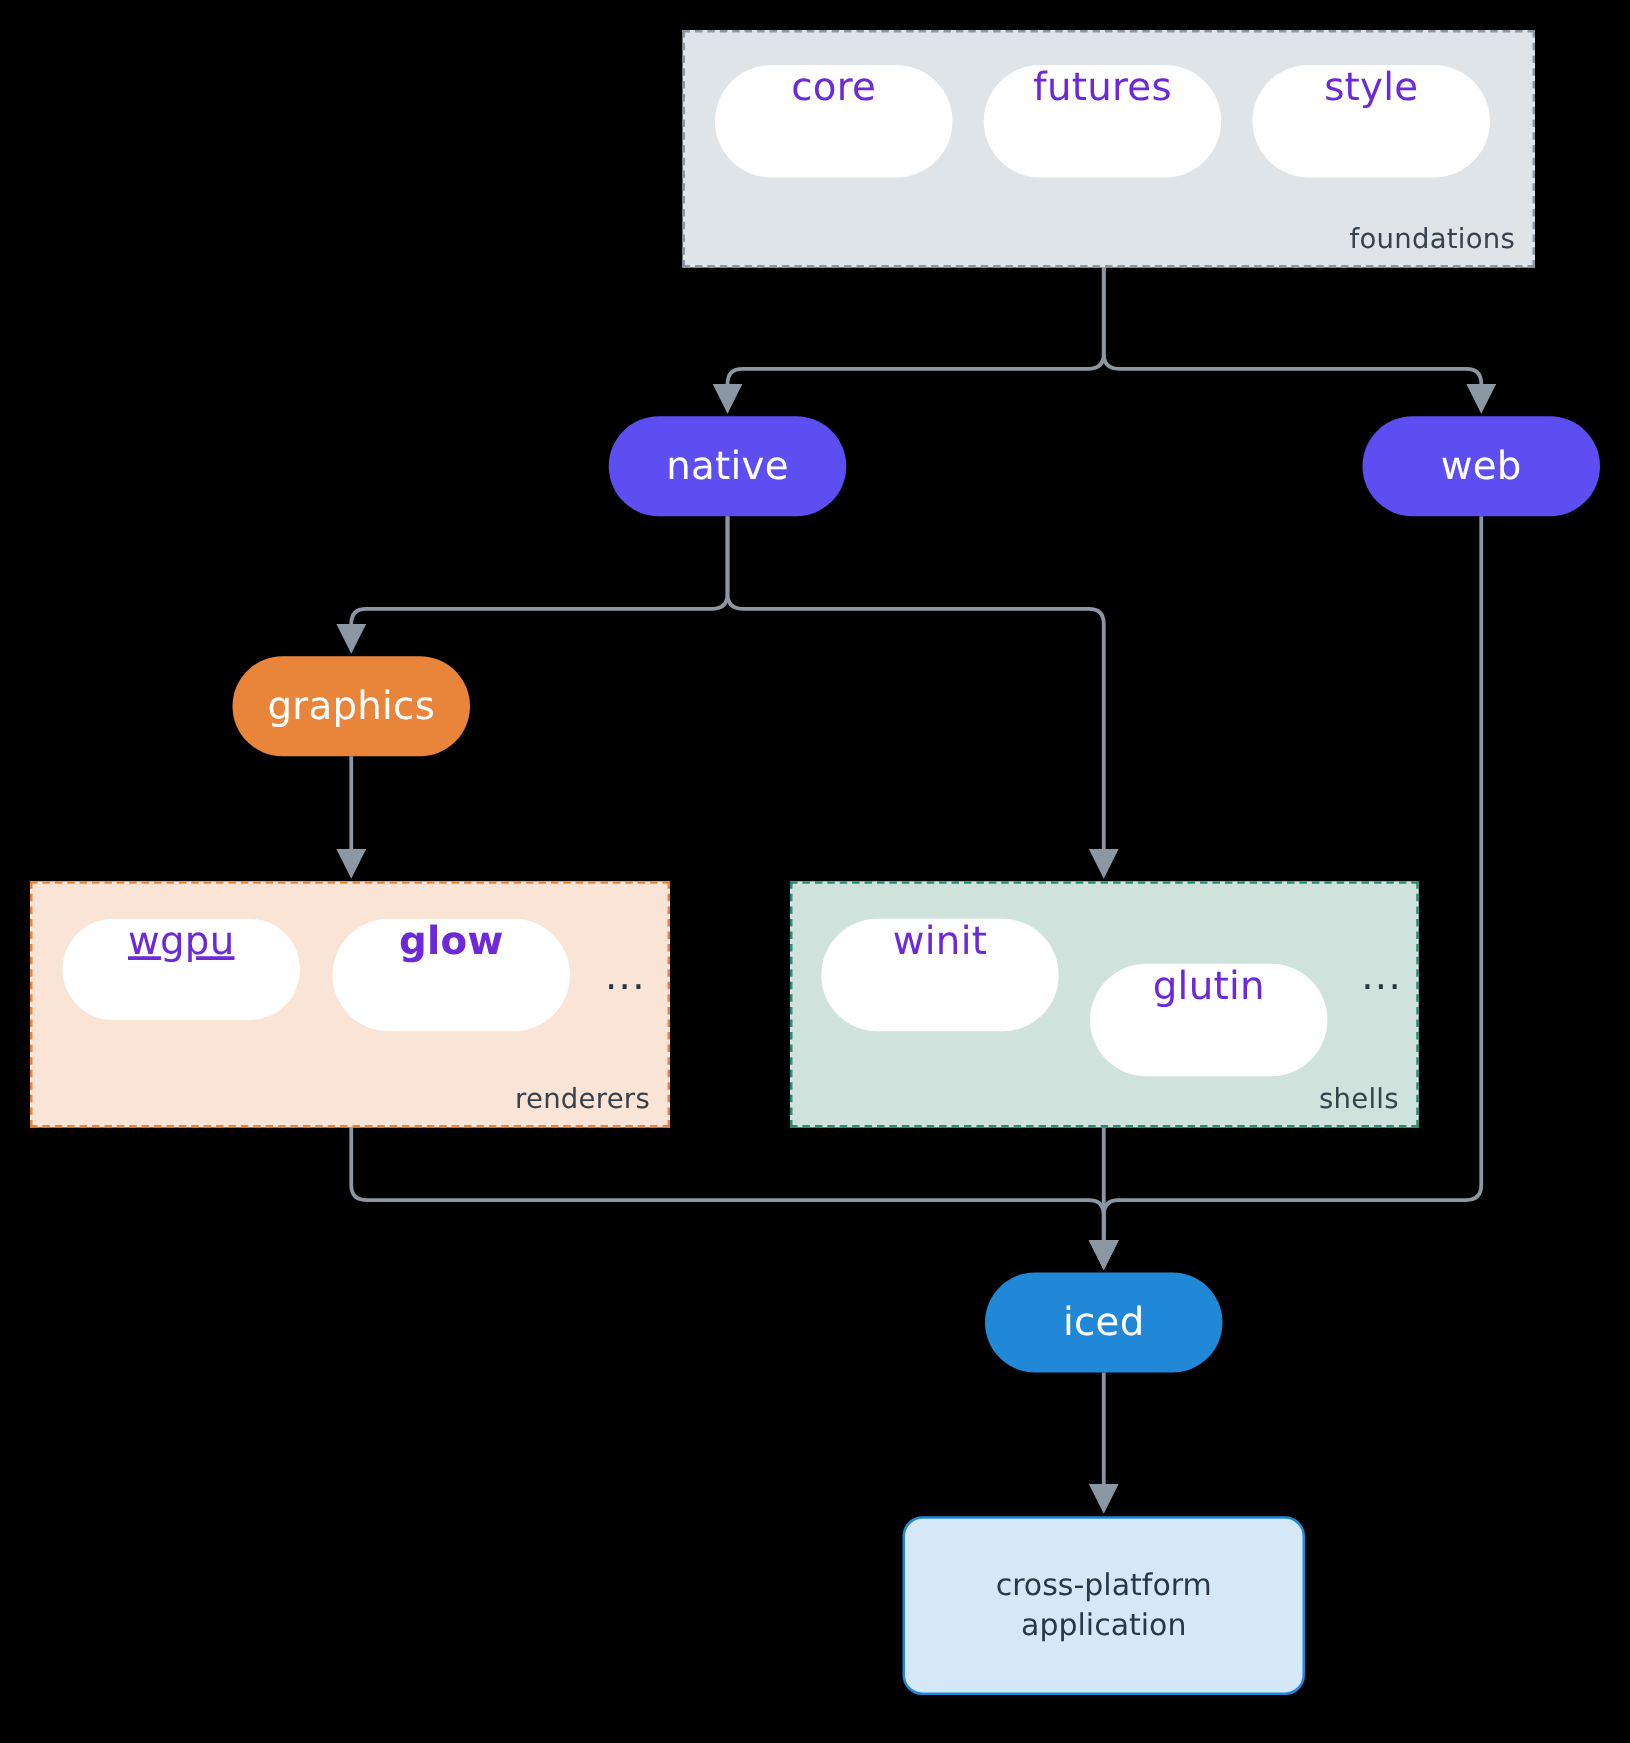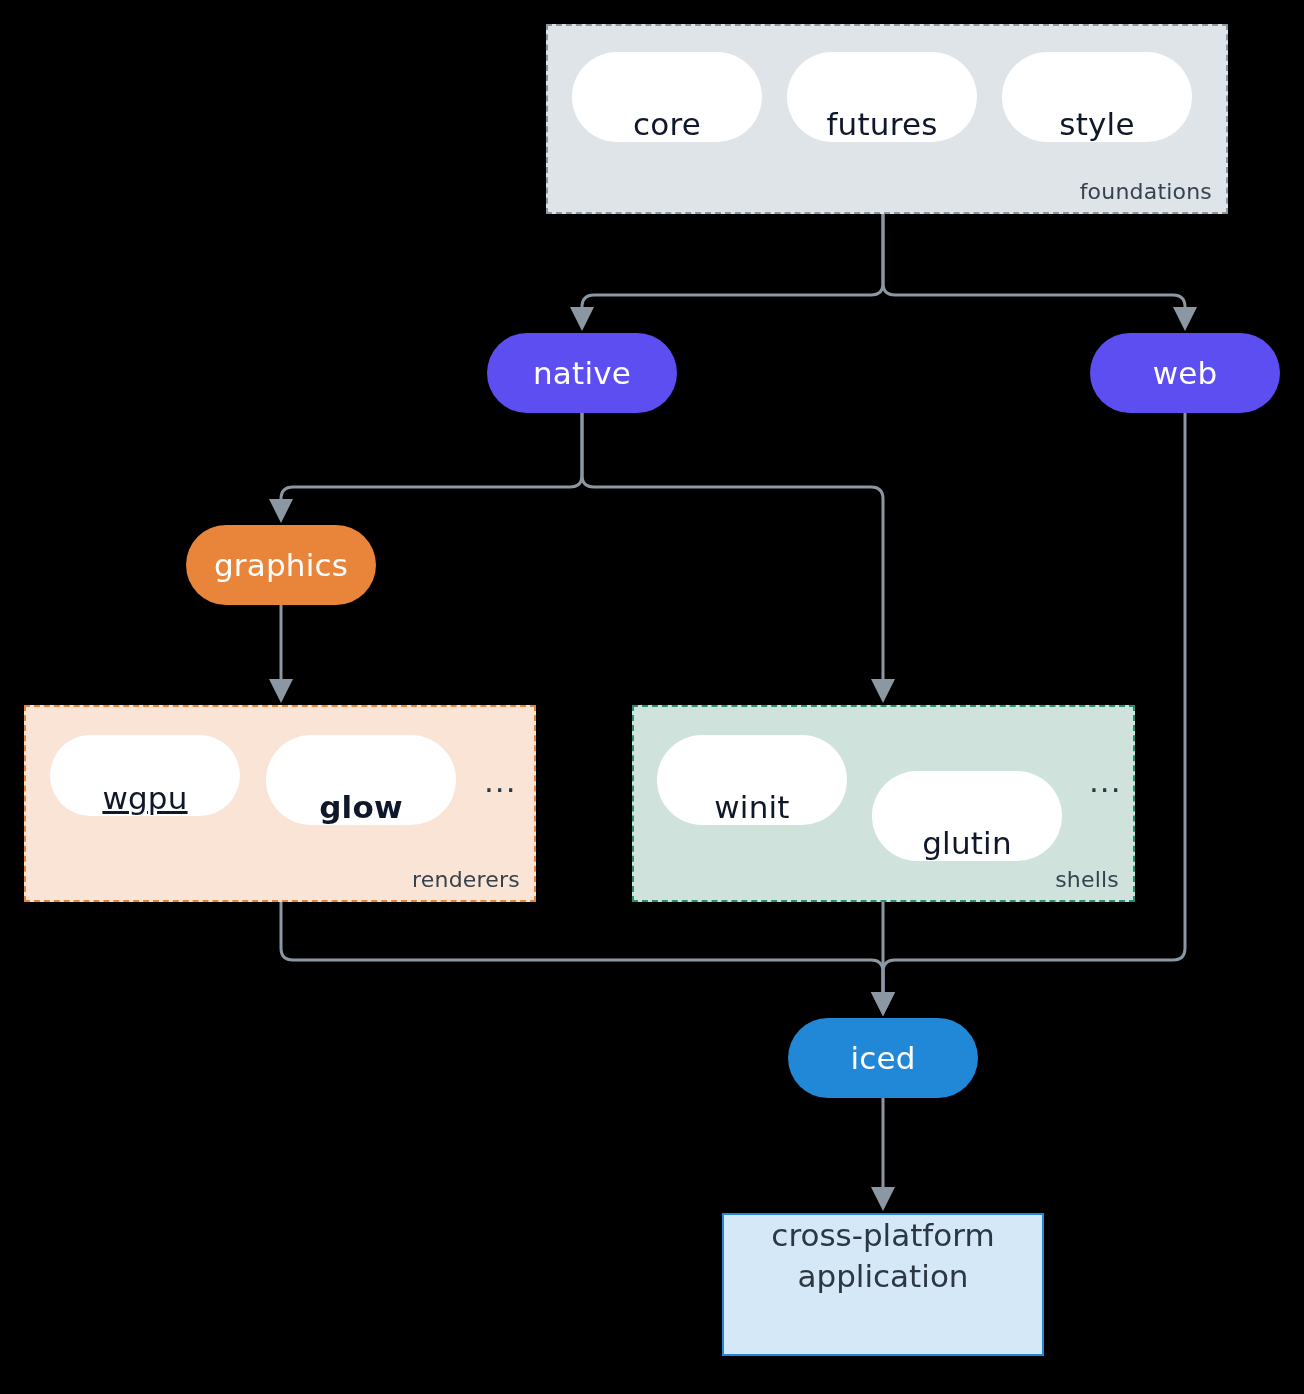--- a/index.html
+++ b/index.html
@@ -36,25 +36,25 @@
     bottom: 8px;
     font-size: 22px;
     color: #36424e;
     letter-spacing: 0.2px;
     white-space: nowrap;
   }
   .pill {
     position: absolute;
     box-sizing: border-box;
     display: flex;
-    align-items: flex-end;
+    align-items: flex-start;
     justify-content: center;
     border-radius: 999px;
     font-size: 31px;
-    color: #0f172a;
+    color: #6d28d9;
     background: #ffffff;
     letter-spacing: 0.2px;
   }
   .node-pill {
     position: absolute;
     box-sizing: border-box;
     display: flex;
     align-items: center;
     justify-content: center;
     border-radius: 999px;
@@ -68,24 +68,26 @@
     color: #2b3844;
     line-height: 1;
     letter-spacing: 1px;
   }
   .rect-node {
     position: absolute;
     box-sizing: border-box;
     display: flex;
     flex-direction: column;
     align-items: center;
-    font-size: 31px;
+    justify-content: center;
+    font-size: 24px;
     color: #2b3844;
     line-height: 1.32;
     text-align: center;
+    border-radius: 16px;
   }
 </style>
 </head>
 <body>
 
 <div id="diagram">
 
   <svg class="edges" viewBox="0 0 1304 1394" xmlns="http://www.w3.org/2000/svg">
     <defs>
       <marker id="arrow" markerWidth="10" markerHeight="10" refX="6" refY="4" orient="auto" markerUnits="strokeWidth">

